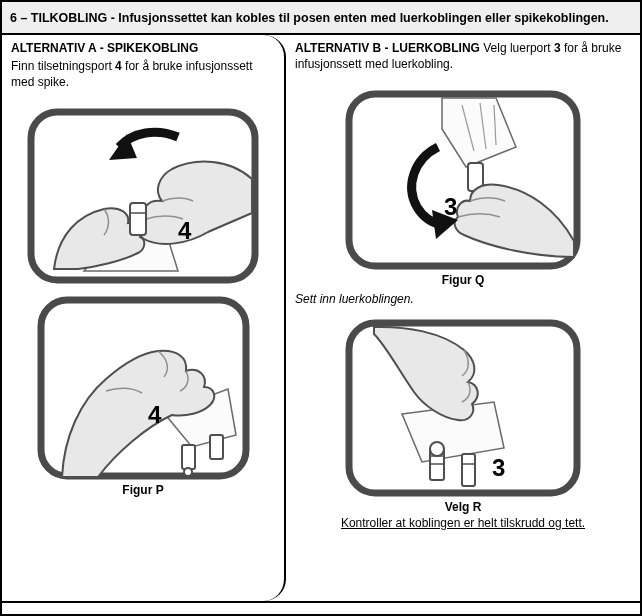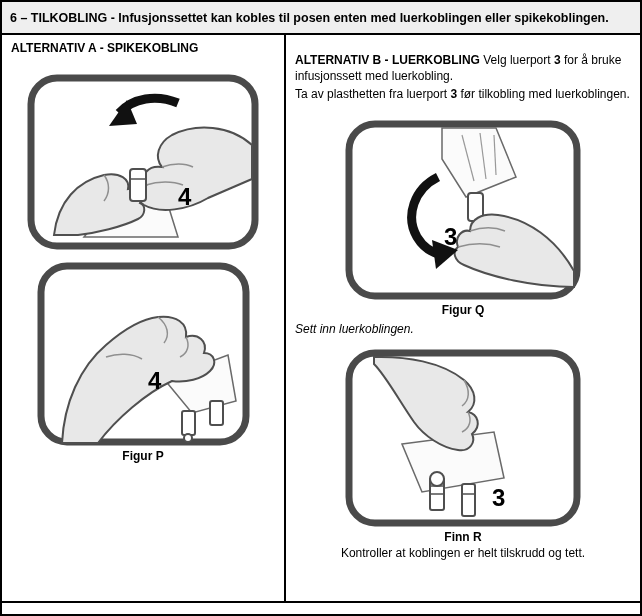--- a/index.html
+++ b/index.html
@@ -21,29 +21,29 @@
   .hdr-row {
     background: #efefef;
     border-bottom: 2px solid #000;
     padding: 8px 8px 7px 8px;
     font-weight: bold;
     font-size: 12.5px;
     line-height: 1.3;
   }
   .cols { flex: 1; display: flex; overflow: hidden; }
   .col { padding: 6px 9px; overflow: hidden; }
-  .col-a { width: 284px; border-right: 2px solid #000; }
-  .col-b { flex: 1; margin-top: 12px; }
+  .col-a { width: 284px; border-right: 2px solid #000; border-radius: 22px; }
+  .col-b { flex: 1; }
   p { margin: 0 0 2px 0; line-height: 1.32; }
   .bold { font-weight: bold; }
   .figwrap { margin: 16px auto 0 auto; text-align: center; }
   .figwrap.tight { margin-top: 10px; }
   .figlabel { font-weight: bold; text-align: center; margin-top: 2px; }
   .caption { margin-top: 5px; font-style: italic; }
-  .caption-center { margin-top: 2px; text-align: center; }
+  .caption-center { margin-top: 2px; text-align: center; text-decoration: underline; }
   .bottom-row { height: 13px; border-top: 2px solid #000; background: #fff; }
   svg { display: block; margin: 0 auto; }
   .fignum {
     font-family: "Liberation Sans", sans-serif;
     font-size: 24px;
     font-weight: bold;
     fill: #000;
   }
   .glove { fill: #e8e8e8; stroke: #4f4f4f; stroke-width: 2; }
   .crease { fill: none; stroke: #8f8f8f; stroke-width: 1.5; }
@@ -59,20 +59,21 @@
 <div class="doc-table">
 
   <div class="hdr-row">
     <span>6 – TILKOBLING - Infusjonssettet kan kobles til posen enten med luerkoblingen eller spikekoblingen.</span>
   </div>
 
   <div class="cols">
 
     <div class="col col-a">
       <p class="bold">ALTERNATIV A - SPIKEKOBLING</p>
+      <p><span>Finn tilsetningsport </span><span class="bold">4</span><span> for å bruke infusjonssett med spike.</span></p>
 
       <div class="figwrap" style="width:234px">
         <svg width="234" height="178" viewBox="0 0 234 178">
           <rect class="frame" x="5" y="5" width="224" height="168" rx="26"></rect>
           <path class="bag" d="M58 164 L94 120 L142 132 L152 164 Z"></path>
           <path class="glove" d="M226 72 C204 52 170 50 146 62 C132 70 128 84 136 94 C122 92 114 102 120 112 C110 114 108 126 118 132 C134 141 162 137 182 125 L226 106 Z"></path>
           <path class="crease" d="M136 94 C147 90 159 90 167 94"></path>
           <path class="crease" d="M120 112 C132 108 147 108 157 112"></path>
           <path class="glove" d="M28 162 C32 128 52 108 78 102 C94 99 104 106 102 116 C110 114 118 120 114 130 C120 132 120 142 112 146 C96 154 70 160 52 162 Z"></path>
           <path class="crease" d="M78 102 C84 110 84 120 78 128"></path>
@@ -99,21 +100,20 @@
           <rect class="port" x="174" y="140" width="13" height="24" rx="2"></rect>
           <circle class="port" cx="152" cy="177" r="4"></circle>
           <text class="fignum" x="112" y="128">4</text>
         </svg>
         <div class="figlabel">Figur P</div>
       </div>
     </div>
 
     <div class="col col-b">
       <p><span class="bold">ALTERNATIV B - LUERKOBLING</span><span> Velg luerport </span><span class="bold">3</span><span> for å bruke infusjonssett med luerkobling.</span></p>
-      <p><span>Ta av plasthetten fra luerport </span><span class="bold">3</span><span> før tilkobling med luerkoblingen.</span></p>
 
       <div class="figwrap" style="width:238px">
         <svg width="238" height="182" viewBox="0 0 238 182">
           <rect class="frame" x="5" y="5" width="228" height="172" rx="26"></rect>
           <path class="bag" d="M98 9 L152 9 L172 58 L122 78 L98 40 Z"></path>
           <line x1="118" y1="16" x2="130" y2="62" stroke="#999" stroke-width="1.2"></line>
           <line x1="136" y1="14" x2="142" y2="60" stroke="#999" stroke-width="1.2"></line>
           <line x1="150" y1="16" x2="152" y2="56" stroke="#999" stroke-width="1.2"></line>
           <rect class="port" x="124" y="74" width="15" height="28" rx="3"></rect>
           <path class="glove" d="M230 152 C212 120 184 100 154 96 C138 94 126 100 126 112 C118 110 110 118 114 128 C108 132 110 142 120 146 C146 158 190 168 230 168 Z"></path>
@@ -142,21 +142,21 @@
             <line x1="86" y1="138" x2="100" y2="138" stroke="#4f4f4f" stroke-width="1.5"></line>
             <line x1="86" y1="146" x2="100" y2="146" stroke="#4f4f4f" stroke-width="1.5"></line>
             <circle class="port" cx="93" cy="131" r="7"></circle>
           </g>
           <g>
             <rect class="port" x="118" y="136" width="13" height="32" rx="2"></rect>
             <line x1="118" y1="146" x2="131" y2="146" stroke="#4f4f4f" stroke-width="1.5"></line>
           </g>
           <text class="fignum" x="148" y="158">3</text>
         </svg>
-        <div class="figlabel">Finn R</div>
+        <div class="figlabel">Velg R</div>
       </div>
 
       <p class="caption-center">Kontroller at koblingen er helt tilskrudd og tett.</p>
     </div>
 
   </div>
 
   <div class="bottom-row"></div>
 
 </div>

